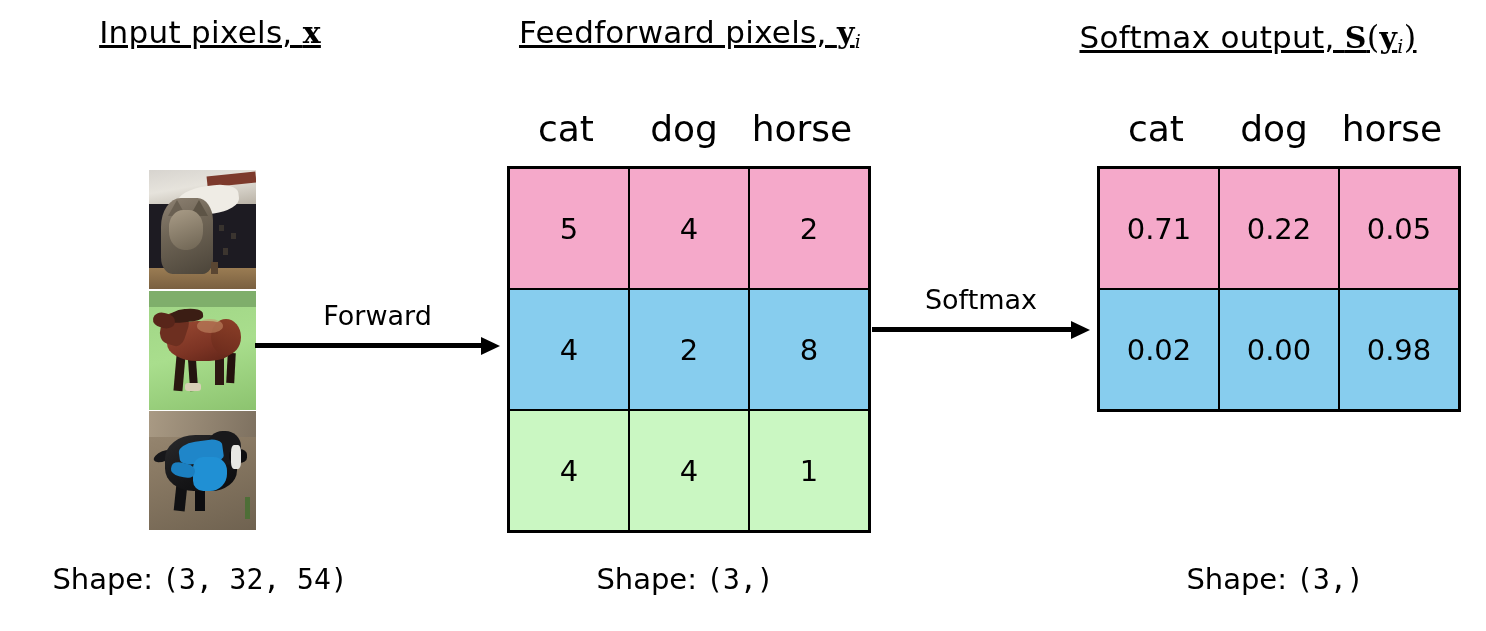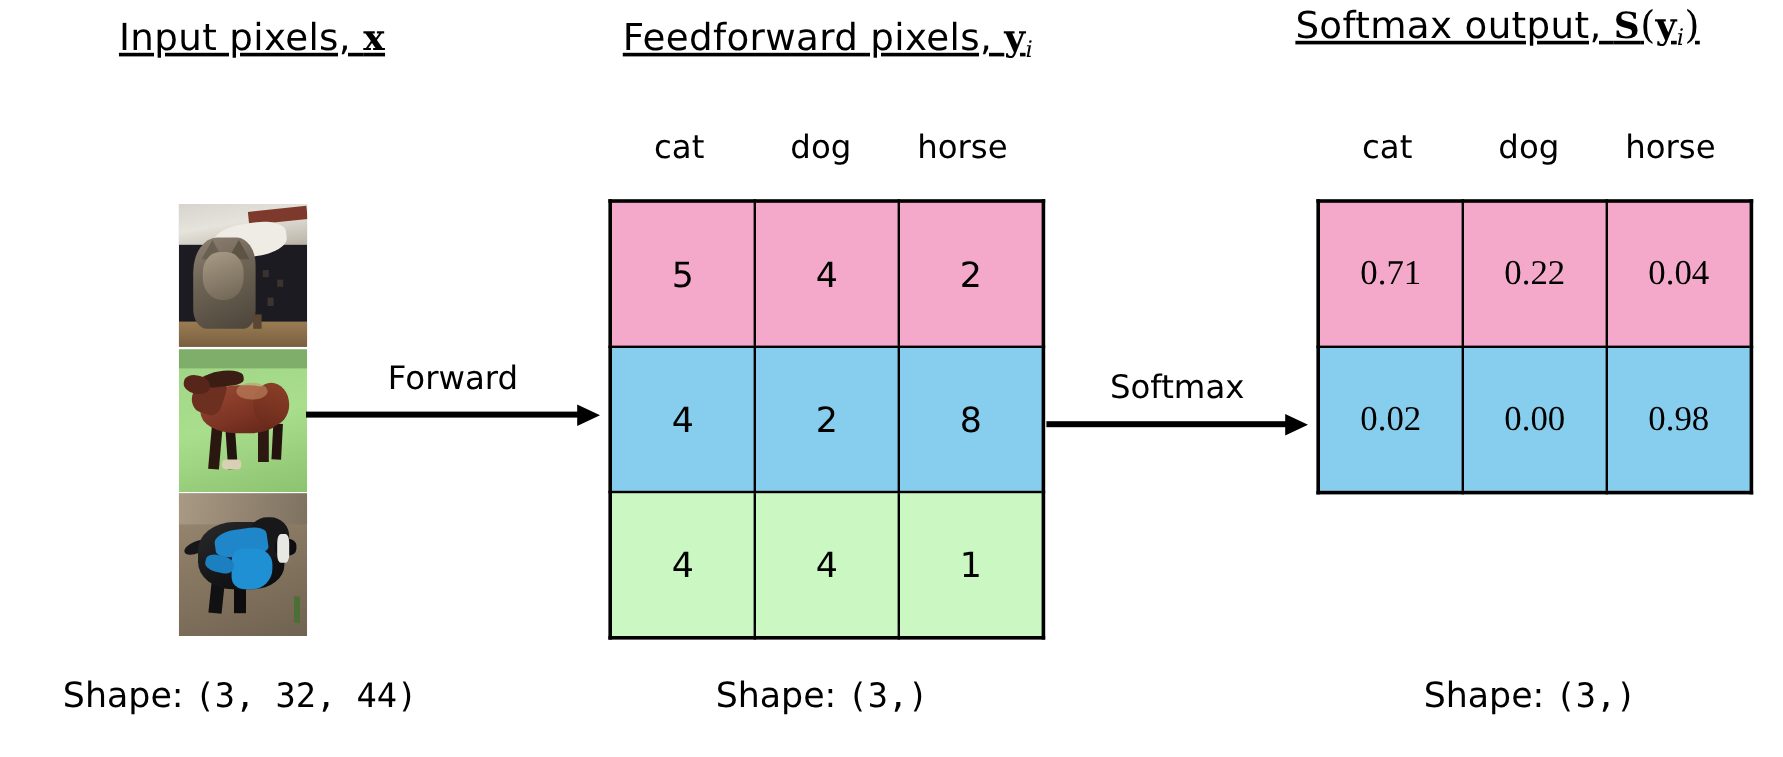--- a/index.html
+++ b/index.html
@@ -39,21 +39,21 @@
     margin-left: 0px;
   }
   .col-title .paren {
     font-family: "DejaVu Serif", serif;
     font-size: 32px;
   }
 
   
   .class-head {
     position: absolute;
-    font-size: 27px;
+    font-size: 36px;
     text-align: center;
     white-space: nowrap;
   }
 
   
   .matrix {
     position: absolute;
     border-collapse: collapse;
     border: 3px solid #000;
     table-layout: fixed;
@@ -200,21 +200,21 @@
 <body>
 
 <div class="col-title abs" style="left:0px; top:14px; width:420px;">
   <span>Input pixels, </span><span class="bold-math">x</span>
 </div>
 
 <div class="col-title abs" style="left:420px; top:14px; width:540px;">
   <span>Feedforward pixels, </span><span class="bold-math">y</span><span class="sub-i">i</span>
 </div>
 
-<div class="col-title abs" style="left:1010px; top:2px; width:476px;">
+<div class="col-title abs" style="left:1010px; top:18px; width:476px;">
   <span>Softmax output, </span><span class="bold-math">S</span><span class="paren">(</span><span class="bold-math">y</span><span class="sub-i">i</span><span class="paren">)</span>
 </div>
 
 <div class="thumb" style="left:149px; top:170px;">
   <div class="layer cat-bg"></div>
   <div class="layer cat-sky"></div>
   <div class="layer cat-redbar"></div>
   <div class="layer cat-white"></div>
   <div class="layer cat-floor"></div>
   <div class="layer cat-body"></div>
@@ -284,50 +284,50 @@
     <td>8</td>
   </tr>
   <tr class="row-green">
     <td>4</td>
     <td>4</td>
     <td>1</td>
   </tr>
 </tbody>
   </table>
 
-<div class="arrow-wrap" style="left:872px; top:248px; width:218px; height:108px;">
+<div class="arrow-wrap" style="left:872px; top:224px; width:218px; height:108px;">
   <div class="arrow-label">
     <div>Softmax</div>
   </div>
   <div class="arrow-line" style="width:201px;"></div>
   <div class="arrow-head" style="left:199px;"></div>
 </div>
 
 <div class="class-head" style="left:1097px; top:108px; width:118px;">cat</div>
 <div class="class-head" style="left:1215px; top:108px; width:118px;">dog</div>
 <div class="class-head" style="left:1333px; top:108px; width:118px;">horse</div>
 
-<table class="matrix" style="left:1097px; top:166px;font-family:Liberation Serif, serif;">
+<table class="matrix" style="left:1097px; top:166px;">
   <tbody>
       <tr class="row-pink">
     <td>0.71</td>
     <td>0.22</td>
-    <td>0.04</td>
+    <td>0.05</td>
   </tr>
   <tr class="row-blue">
     <td>0.02</td>
     <td>0.00</td>
     <td>0.98</td>
   </tr>
 </tbody>
   </table>
 
 <div class="shape-caption" style="left:0px; top:562px; width:400px;">
   <span>Shape:</span>
-  <span class="mono">(3, 32, 44)</span>
+  <span class="mono">(3, 32, 54)</span>
 </div>
 
 <div class="shape-caption" style="left:500px; top:562px; width:370px;">
   <span>Shape:</span>
   <span class="mono">(3,)</span>
 </div>
 
 <div class="shape-caption" style="left:1090px; top:562px; width:370px;">
   <span>Shape:</span>
   <span class="mono">(3,)</span>

